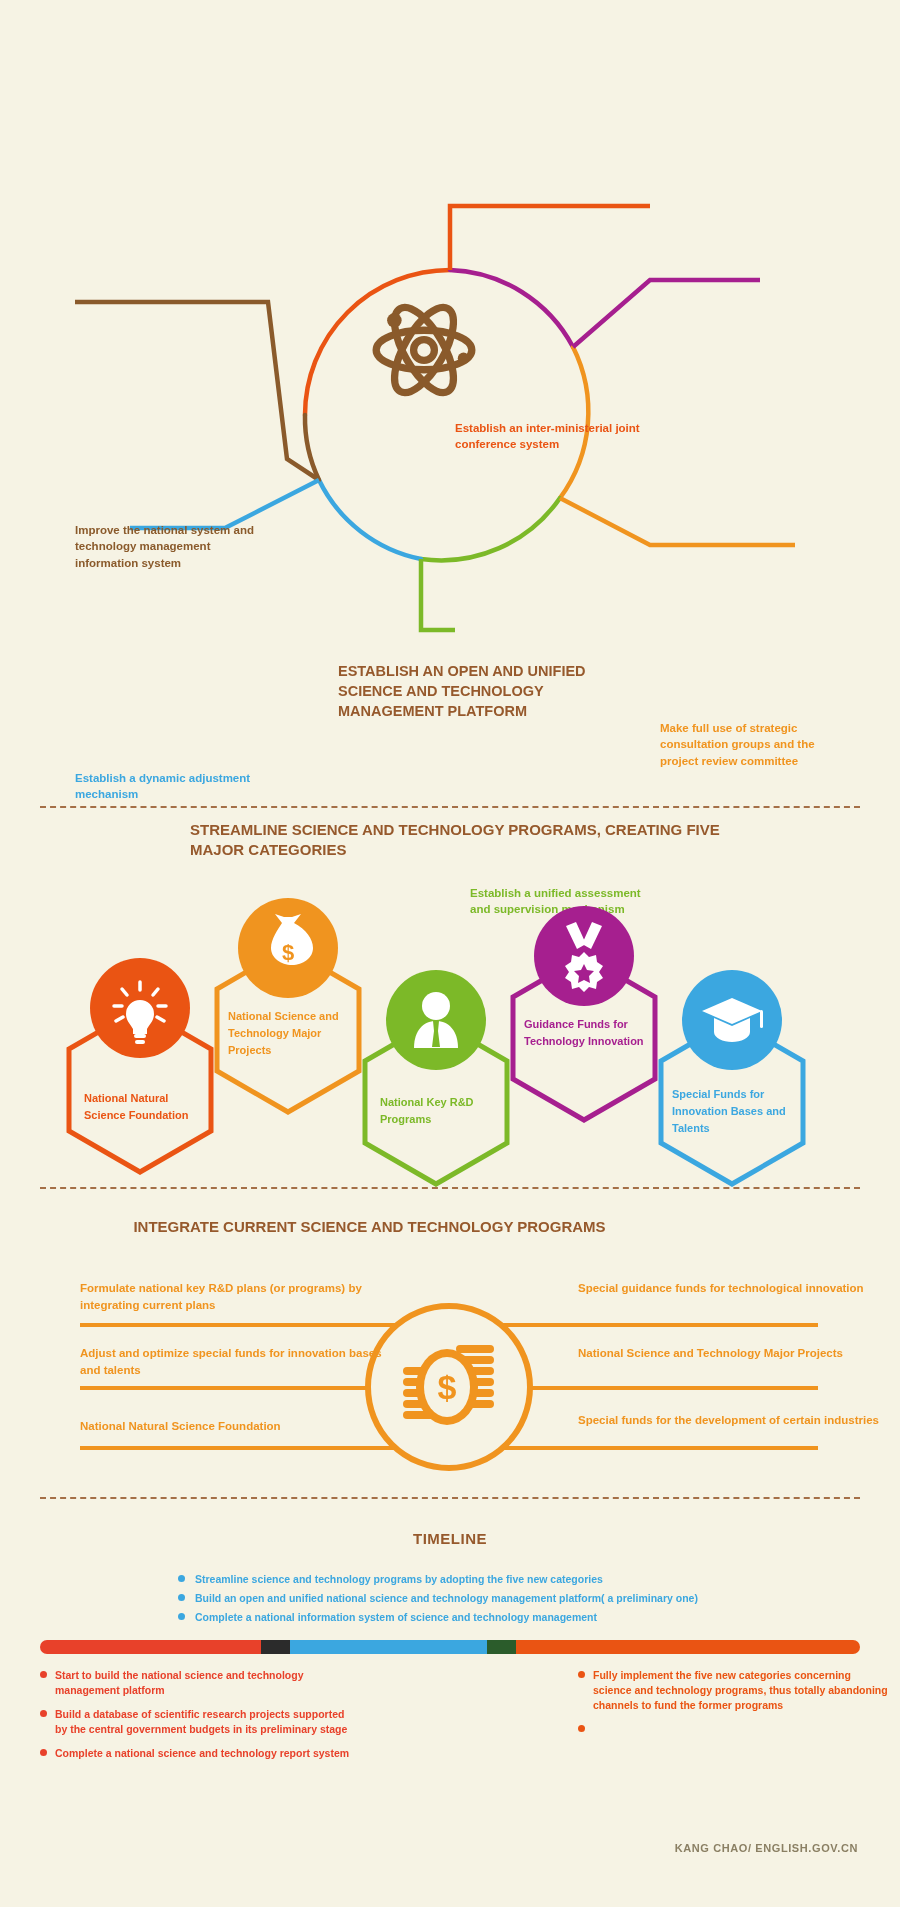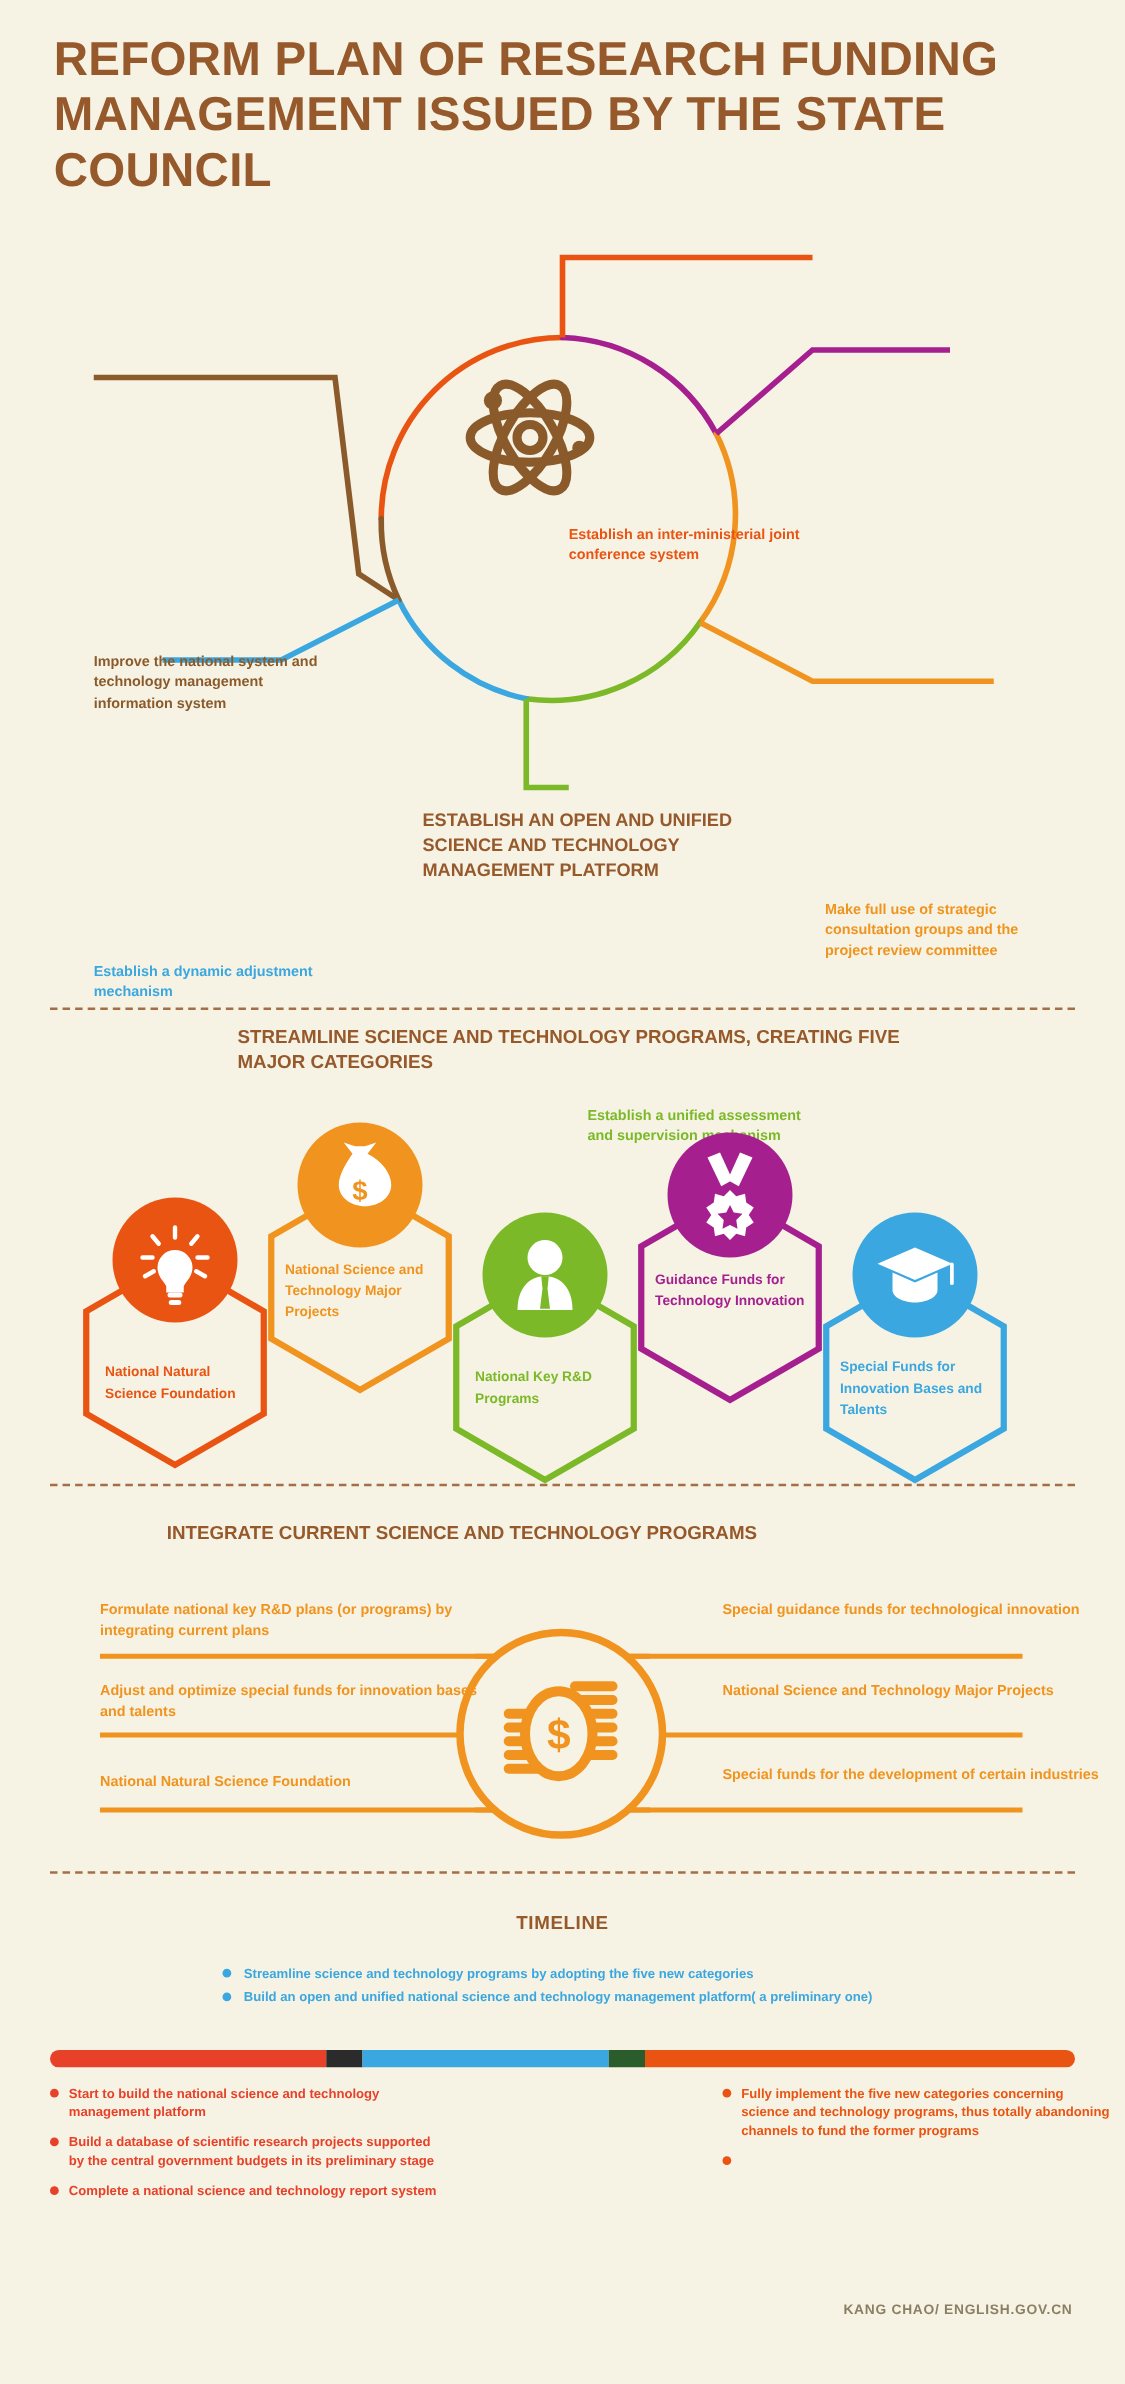--- a/index.html
+++ b/index.html
@@ -22,21 +22,21 @@
   
   .divider{
     position:absolute;left:40px;width:820px;height:0;
     border-top:2px dashed #96592c;opacity:.85;
   }
 
   
   .hub-wrap{position:absolute;left:0;top:180px;width:900px;height:620px;}
   .hub-svg{position:absolute;left:0;top:0;}
   .hub-center{
-    position:absolute;left:338px;top:467px;width:250px;
+    position:absolute;left:338px;top:481px;width:250px;
     font-size:14.5px;font-weight:bold;line-height:1.38;
     color:#96592c;text-transform:uppercase;
   }
   .spoke{position:absolute;font-size:11.5px;font-weight:bold;line-height:1.42;}
   .s-top{left:455px;top:240px;width:210px;color:#ea5413;}
   .s-tl {left:75px;top:342px;width:190px;color:#8a5a2b;}
   .s-tr {left:660px;top:335px;width:150px;color:#a61f8f;}
   .s-r  {left:660px;top:540px;width:160px;color:#f0941f;}
   .s-bl {left:75px;top:590px;width:185px;color:#3ba7e0;}
   .s-b  {left:470px;top:705px;width:190px;color:#7cb928;}
@@ -84,21 +84,20 @@
   .credit{
     position:absolute;right:42px;top:1842px;
     font-size:11px;font-weight:bold;color:#8a7f63;letter-spacing:.6px;text-align:center;
   }
 </style>
 </head>
 <body>
 
 <div class="page">
 
-  <div class="title">REFORM PLAN OF RESEARCH FUNDING MANAGEMENT ISSUED BY THE STATE COUNCIL</div>
 
   <div class="hub-wrap">
     <svg class="hub-svg" width="900" height="620" viewBox="0 0 900 620">
 
       <path d="M 305 235 A 145 145 0 0 1 450 90" fill="none" stroke="#ea5413" stroke-width="4.5" stroke-linecap="round"></path>
 
       <path d="M 450 90 A 145 145 0 0 1 573 167" fill="none" stroke="#a61f8f" stroke-width="4.5" stroke-linecap="round"></path>
 
       <path d="M 573 167 A 145 145 0 0 1 560 318" fill="none" stroke="#f0941f" stroke-width="4.5" stroke-linecap="round"></path>
 
@@ -251,20 +250,24 @@
 
   <div class="tl-list">
     <div class="tl-li">
       <span class="dot"></span>
       <span>Streamline science and technology programs by adopting the five new categories</span>
     </div>
     <div class="tl-li">
       <span class="dot"></span>
       <span>Build an open and unified national science and technology management platform( a preliminary one)</span>
     </div>
+    <div class="tl-li">
+      <span class="dot"></span>
+      <span>Complete a national information system of science and technology management</span>
+    </div>
   </div>
 
   <div class="tl-bar-wrap">
     <div class="tl-bar" id="tl-bar">
         <div style="background: rgb(232, 65, 42); flex: 27 0 0px;"></div>
         <div style="background: rgb(43, 43, 43); flex: 3.5 0 0px;"></div>
         <div style="background: rgb(59, 167, 224); flex: 24 0 0px;"></div>
         <div style="background: rgb(43, 92, 43); flex: 3.5 0 0px;"></div>
         <div style="background: rgb(234, 84, 19); flex: 42 0 0px;"></div>
       </div>

